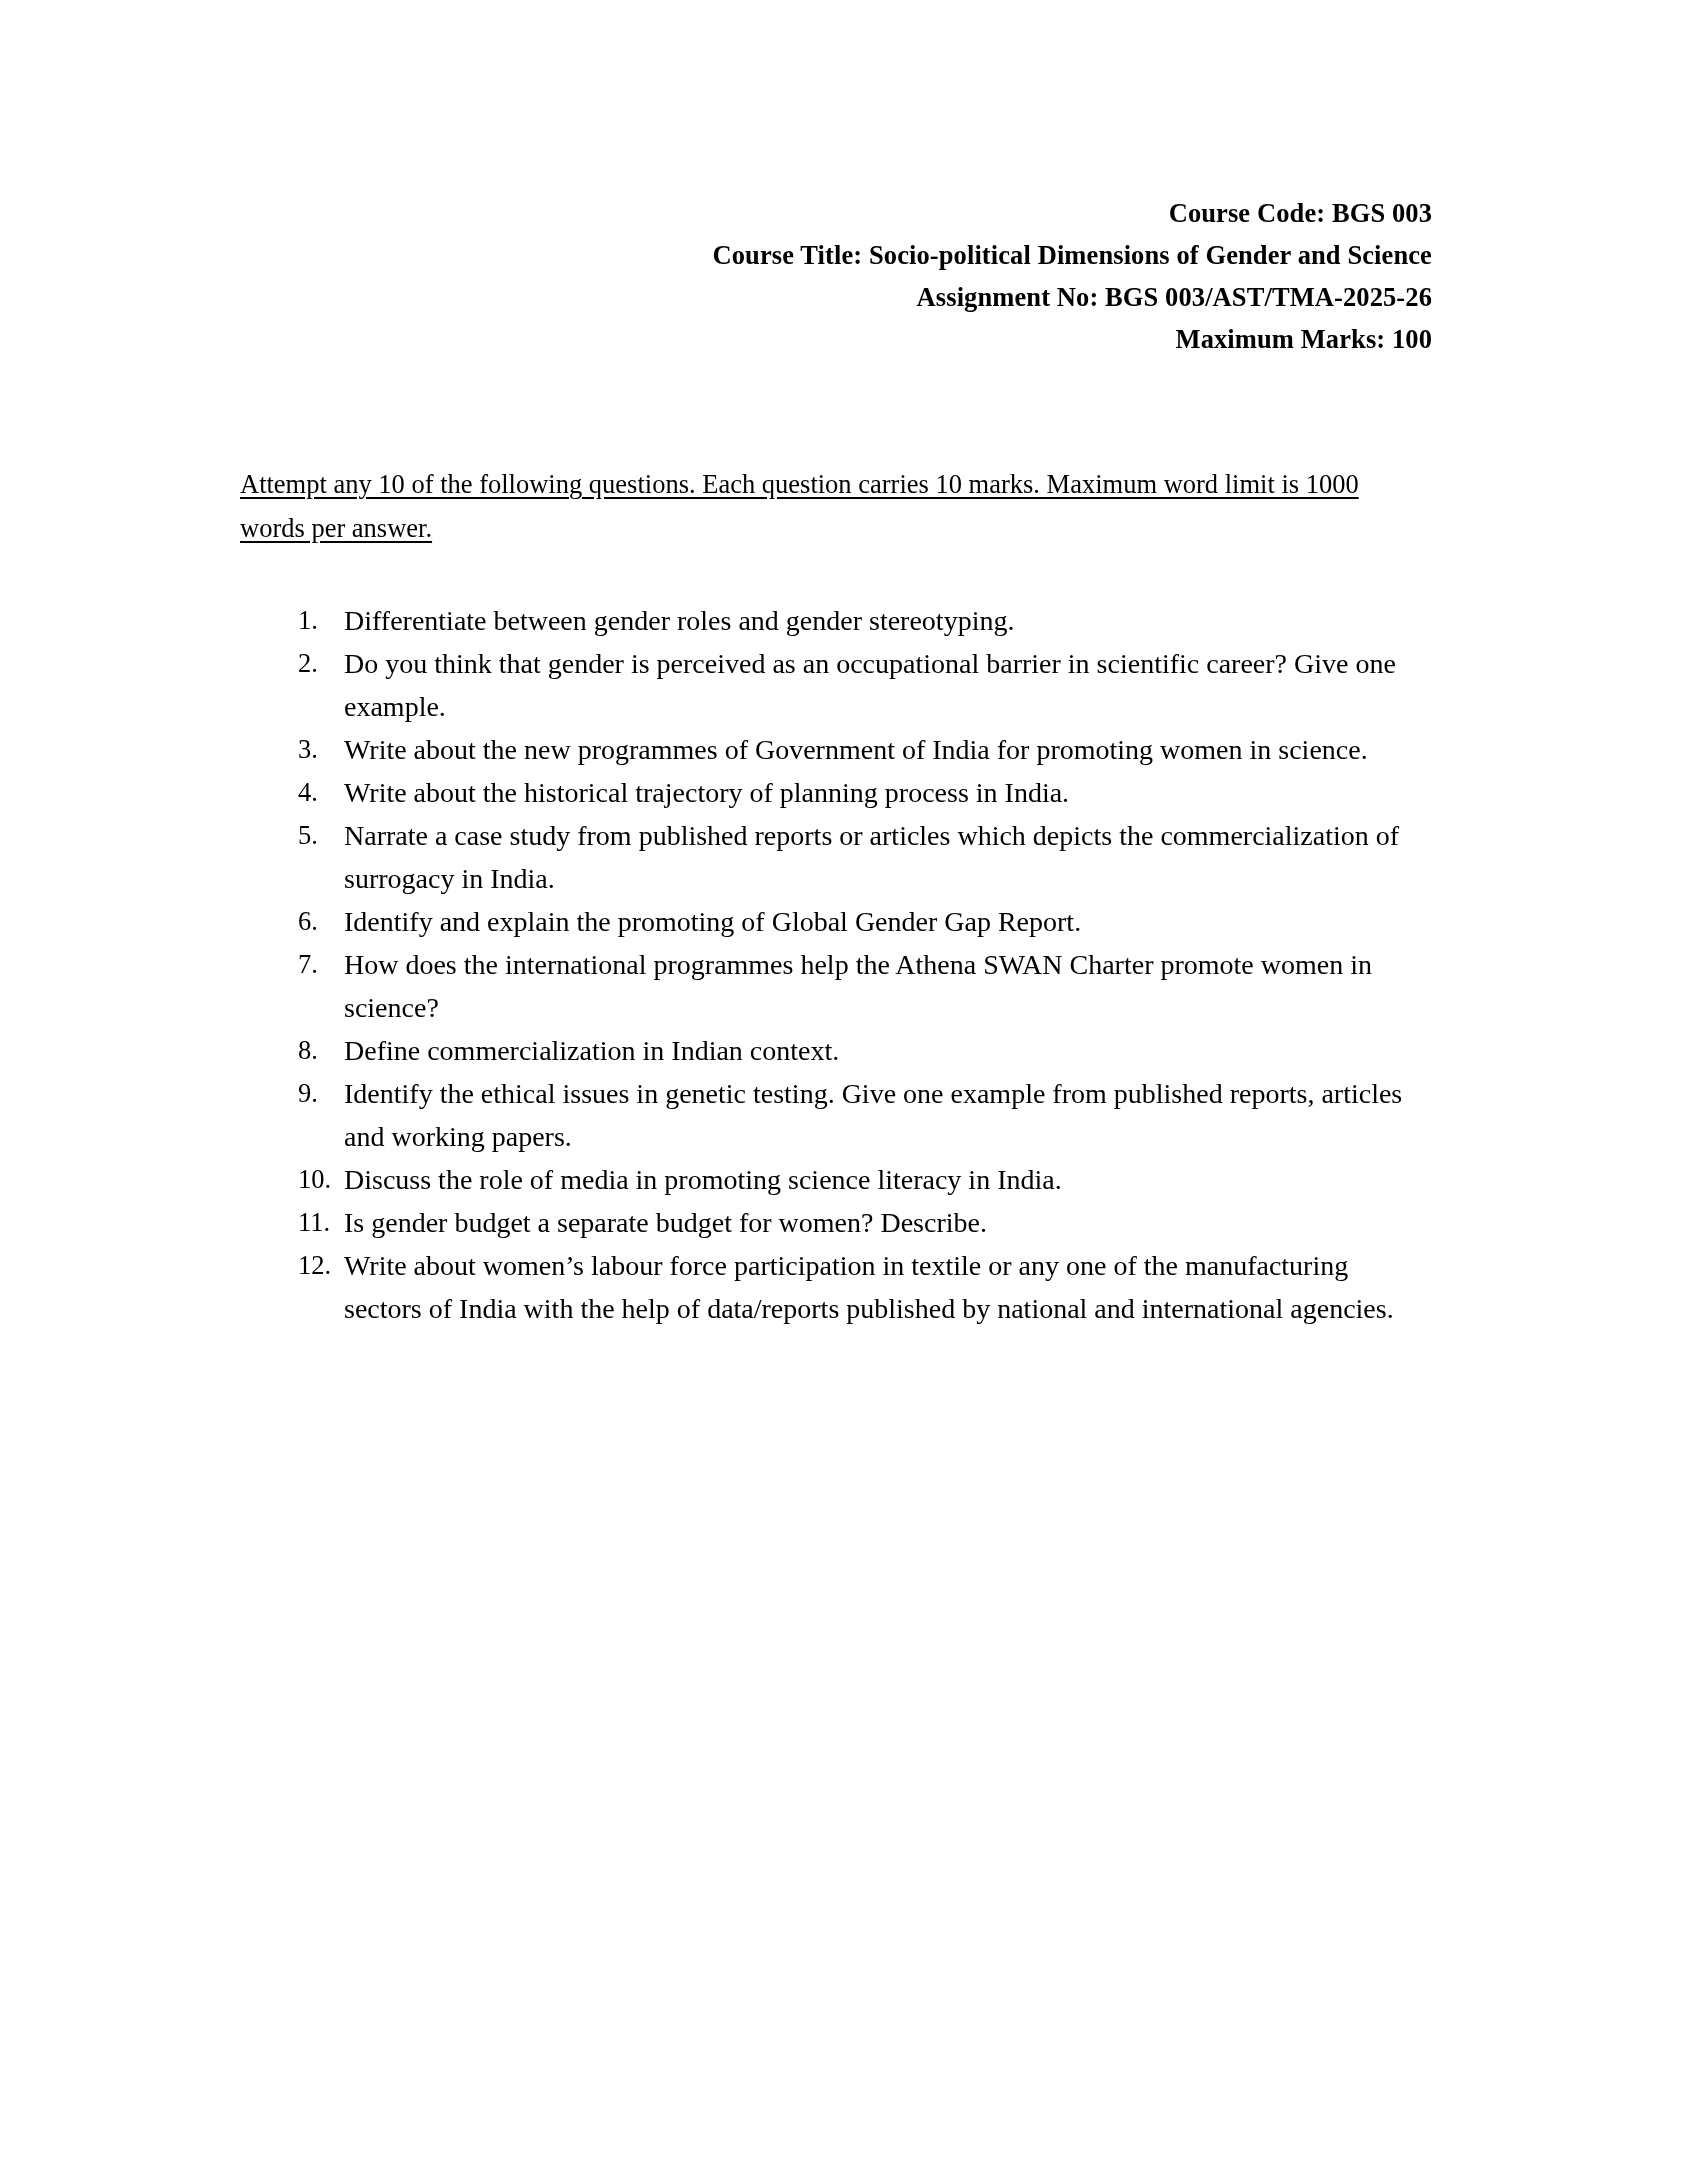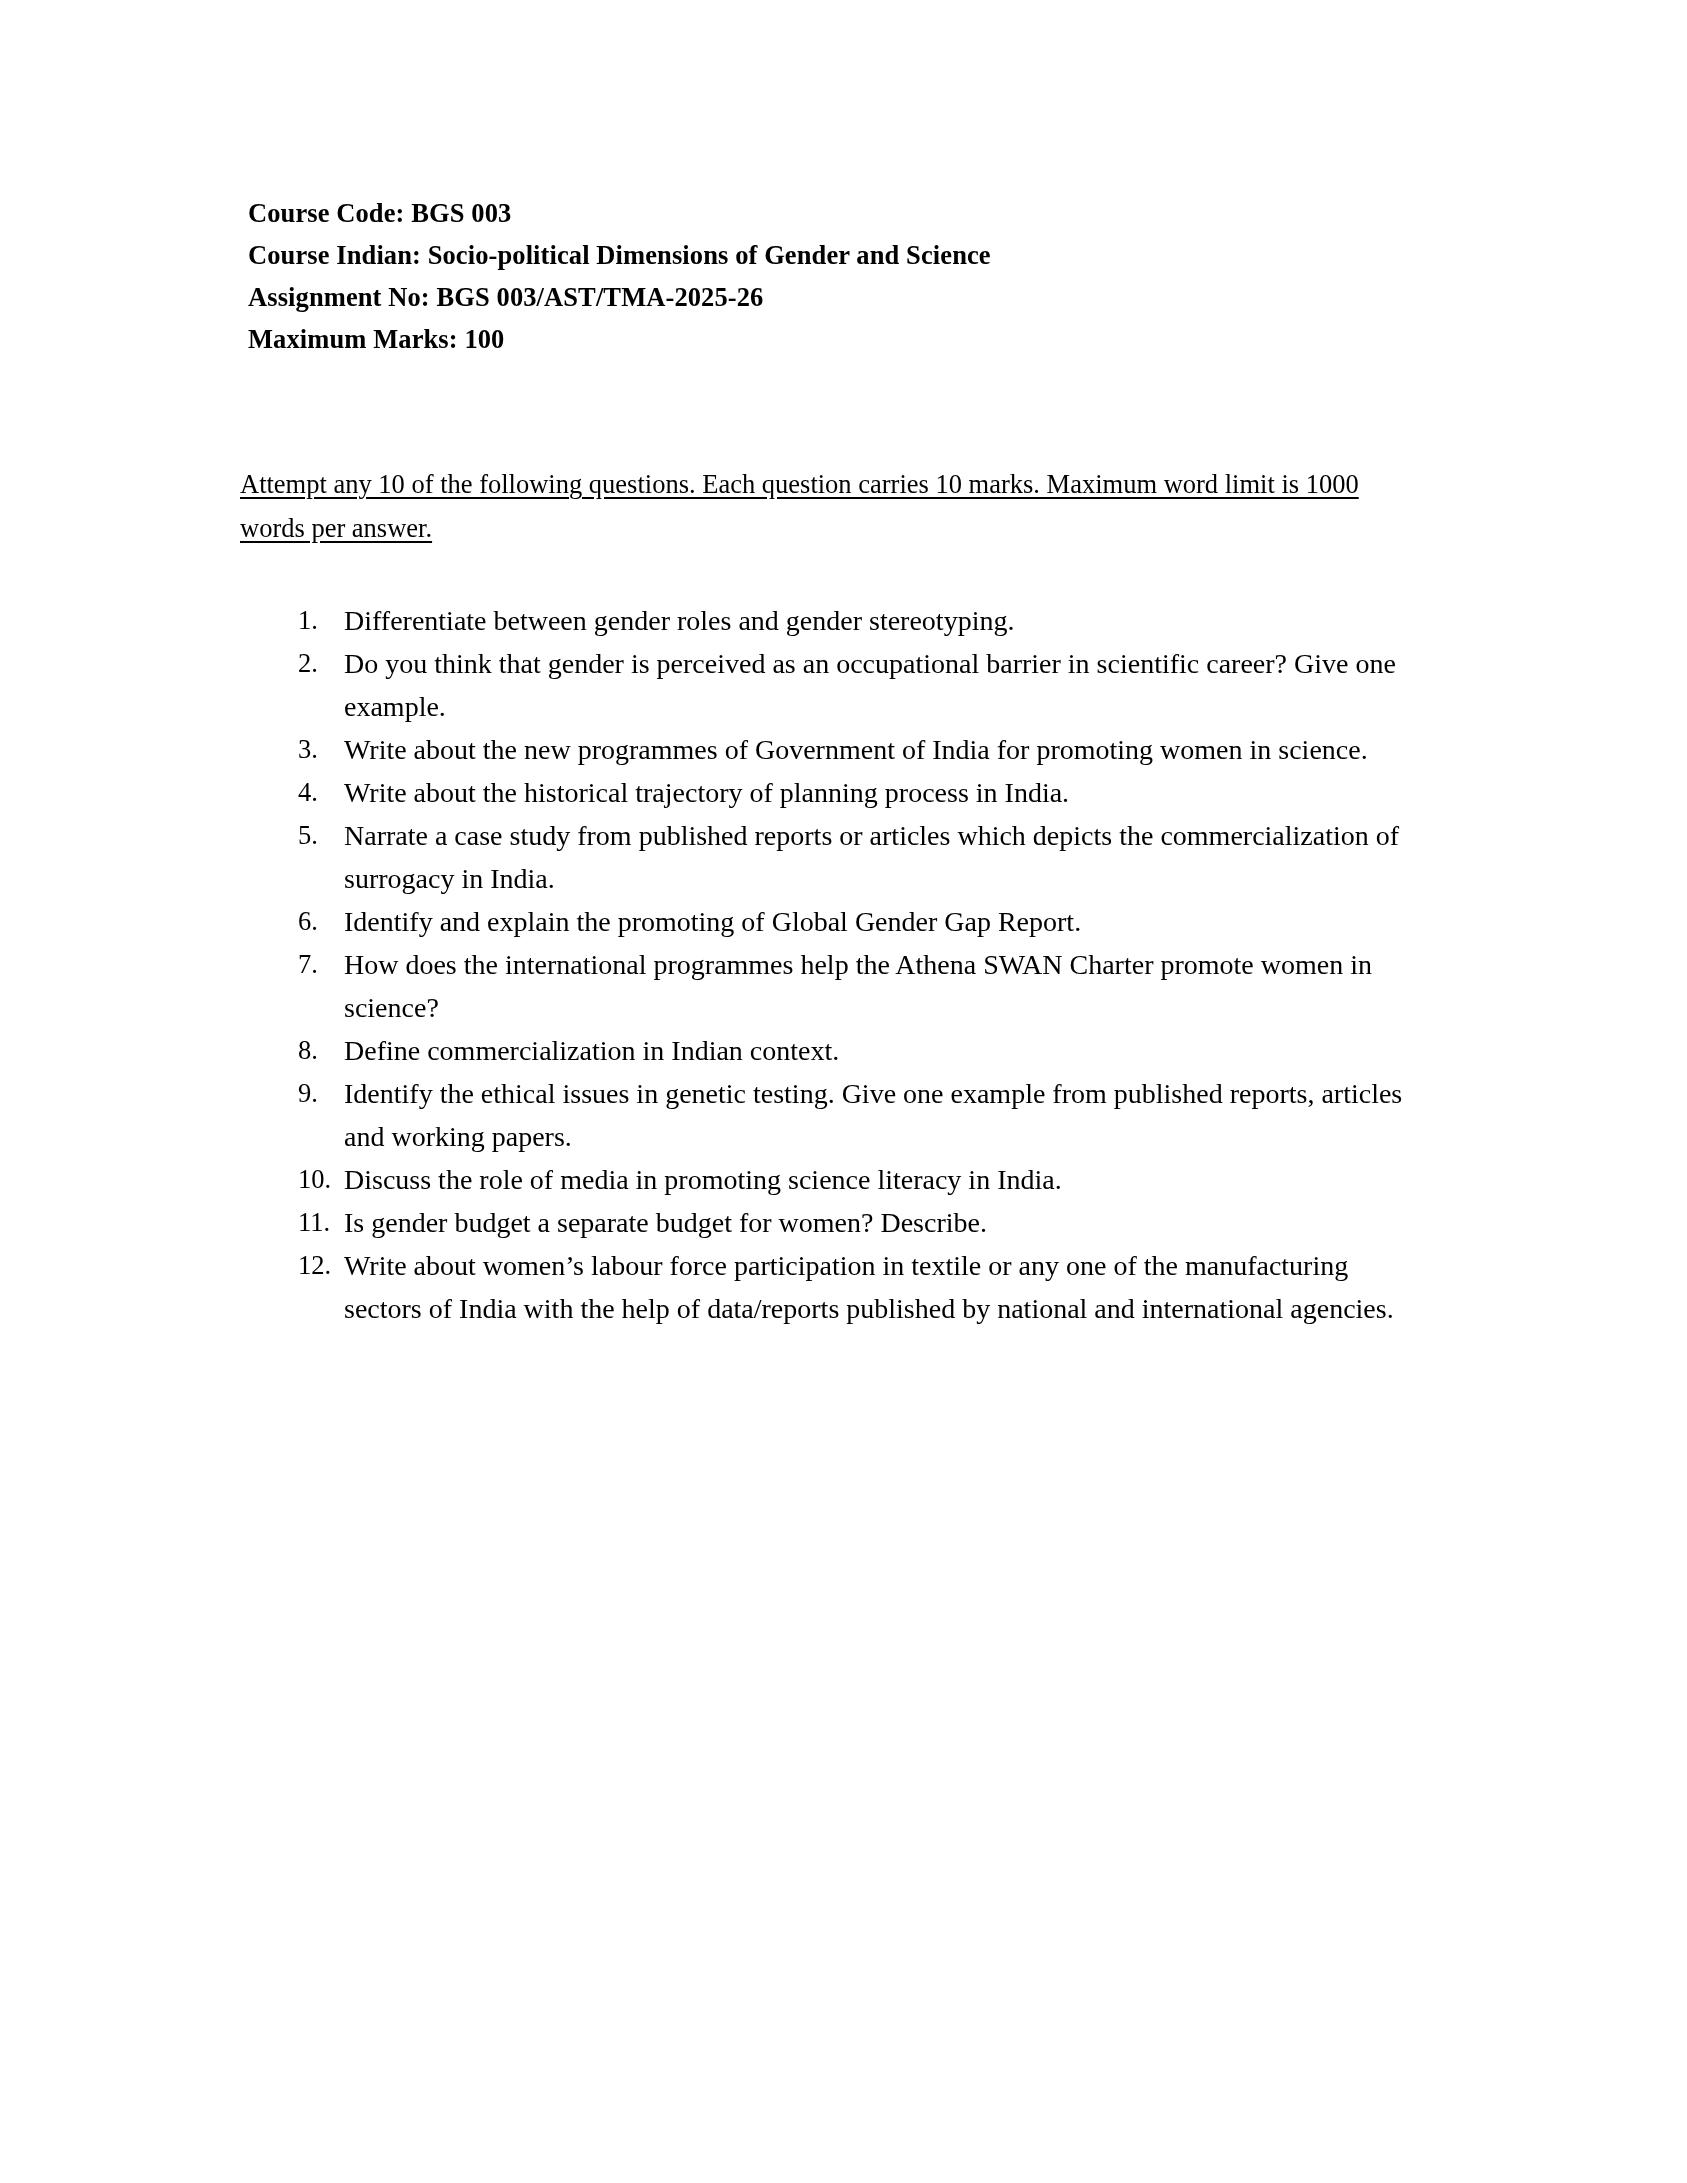--- a/index.html
+++ b/index.html
@@ -18,20 +18,21 @@
     color: #000000;
     overflow: hidden;
   }
 
   
   .header-block {
     position: absolute;
     left: 248px;
     top: 192px;
     width: 1184px;
+    text-align: right;
   }
 
   .header-line {
     font-size: 26.5px;
     font-weight: bold;
     line-height: 42px;
     white-space: nowrap;
     letter-spacing: 0.1px;
   }
 
@@ -86,21 +87,21 @@
     line-height: 43px;
   }
 </style>
 </head>
 <body>
 
 <div class="page">
 
   <div class="header-block">
     <div class="header-line">Course Code: BGS 003</div>
-    <div class="header-line">Course Indian: Socio-political Dimensions of Gender and Science</div>
+    <div class="header-line">Course Title: Socio-political Dimensions of Gender and Science</div>
     <div class="header-line">Assignment No: BGS 003/AST/TMA-2025-26</div>
     <div class="header-line">Maximum Marks: 100</div>
   </div>
 
   <div class="instruction"><span class="u">Attempt any 10 of the following questions. Each question carries 10 marks. Maximum word limit is 1000 words per answer.</span></div>
 
   <ol class="question-list">
     <li class="question-item">
       <span class="question-number">1.</span>
       <span class="question-text">Differentiate between gender roles and gender stereotyping.</span>

